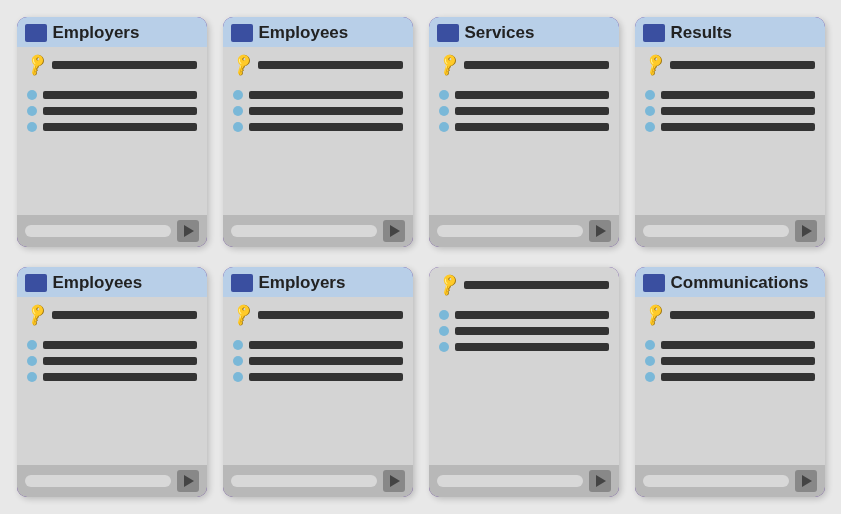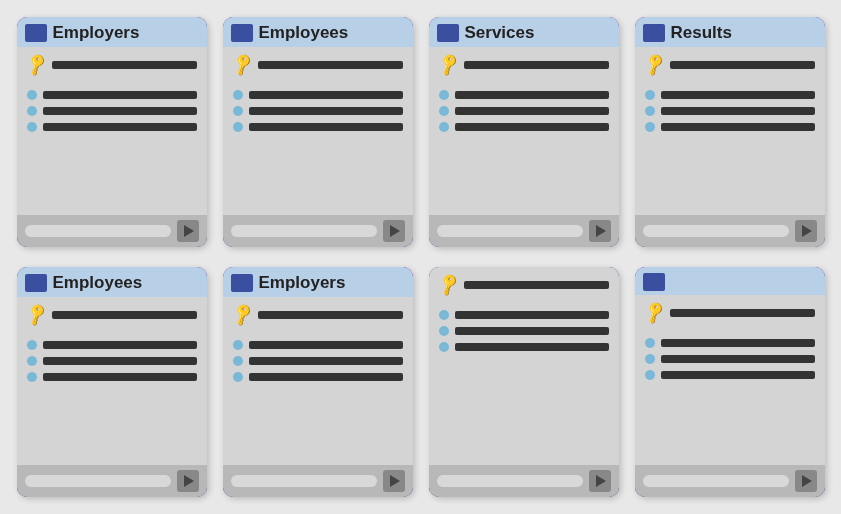--- a/index.html
+++ b/index.html
@@ -329,20 +329,21 @@
     <div class="card-footer">
       <div class="footer-bar"></div>
       <div class="play-btn">
         <div class="play-triangle"></div>
       </div>
     </div>
   </div>
     <div class="card">
     <div class="card-header">
       <div class="header-square"></div>
+      <span class="card-title">Communications</span>
     </div>
     <div class="card-body">
       <div class="row">
         <span class="key-icon">🔑</span>
         <div class="line"></div>
       </div>
       <div class="spacer"></div>
       <div class="row">
         <div class="dot-icon"></div>
         <div class="line"></div>

